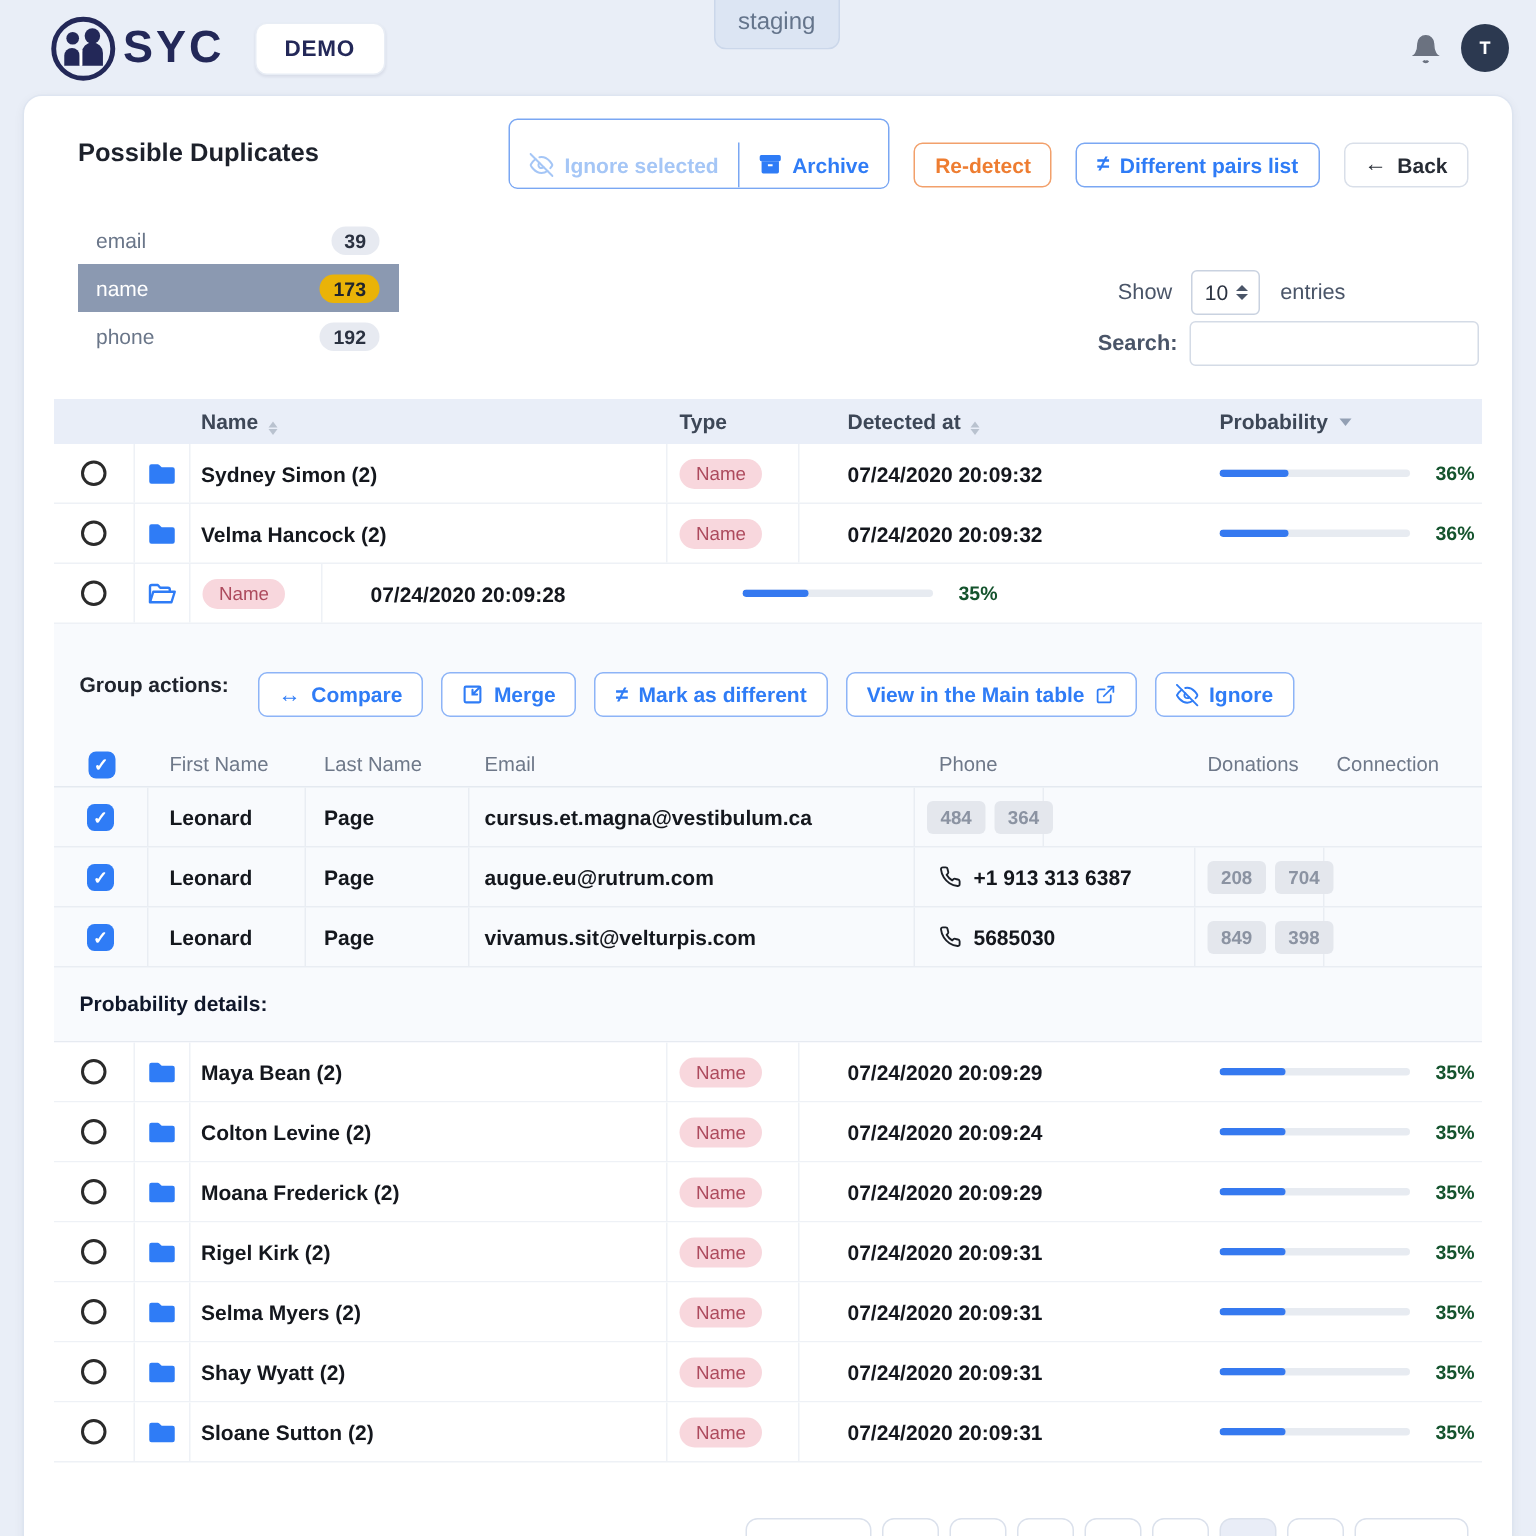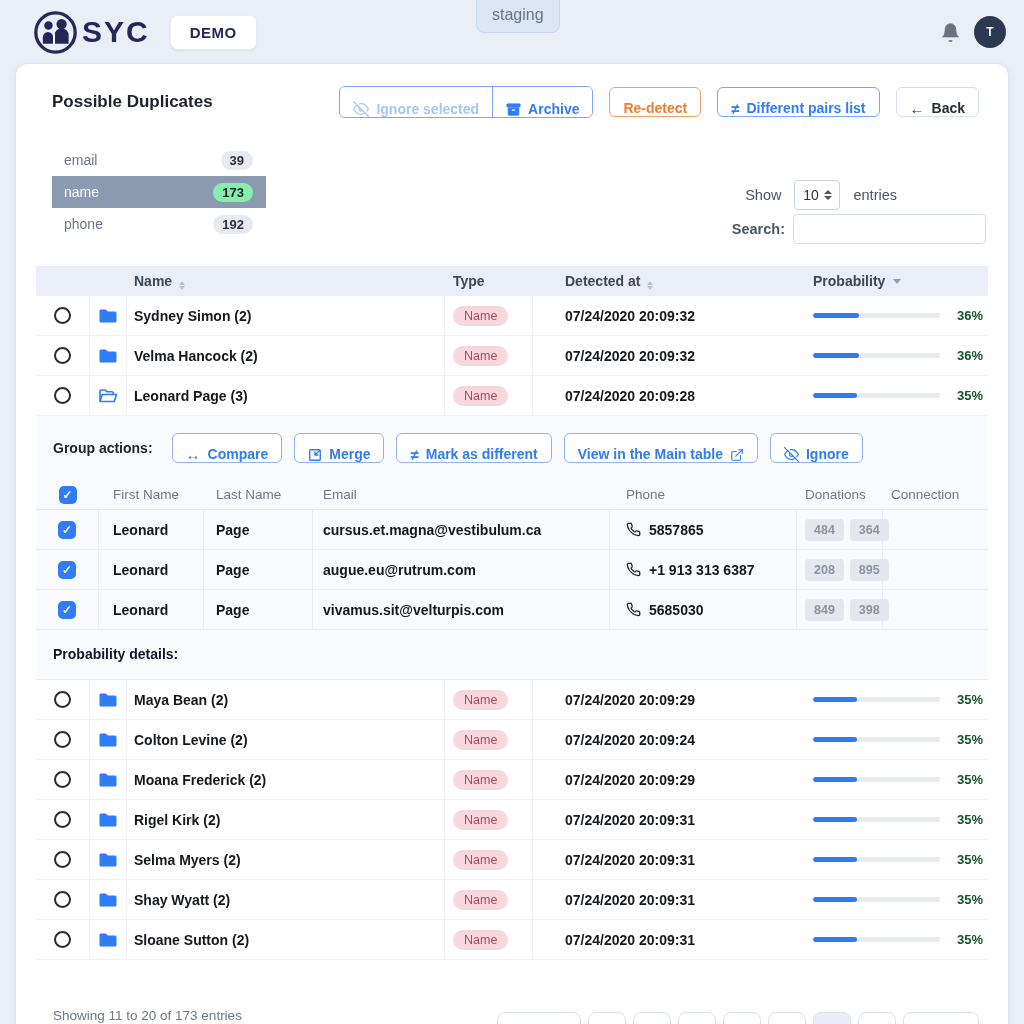--- a/index.html
+++ b/index.html
@@ -20,38 +20,38 @@
   .bell { cursor:pointer; display:flex; }
 
   
   .card { position:absolute; left:16px; top:64px; width:992px; height:990px; background:#fff; border-radius:12px 12px 0 0;
           box-shadow:0 0 0 1px rgba(220,227,240,.7), 0 2px 8px rgba(30,40,70,.07); }
 
   
   .toolbar { display:flex; justify-content:space-between; align-items:center; padding:20px 29px 0 36px; height:56px; }
   .page-title { font-size:17px; font-weight:700; color:#1d212b; }
   .tb-buttons { display:flex; align-items:center; gap:16px; }
-  .btn { height:30px; display:flex; align-items:flex-end; gap:7px; border-radius:6px; background:#fff; font-size:14px; font-weight:600;
-         padding:0 13px; cursor:pointer; border:1px solid #7aa7f3; color:#2f7cf6; white-space:nowrap; }
+  .btn { height:30px; display:flex; align-items:center; gap:7px; border-radius:6px; background:#fff; font-size:14px; font-weight:600;
+         padding:0 13px; cursor:pointer; border:1px solid #7aa7f3; color:#2f7cf6; white-space:nowrap;margin-top:15px; }
   .btn-group { display:flex; border:1px solid #7aa7f3; border-radius:6px; overflow:hidden; }
   .btn-group .btn { border:none; border-radius:0; }
   .btn-group .btn + .btn { border-left:1px solid #7aa7f3; }
   .btn.disabled { color:#a5c6f6; }
   .btn.orange { border-color:#f2a06b; color:#ee7d31; }
   .btn.neutral { border-color:#d9dfe9; color:#272c35; }
   .ico-sym { font-weight:700; font-size:15px; line-height:1; }
 
   
   .filters { position:relative; margin-top:24px; height:109px; }
   .tabs { position:absolute; left:36px; top:0; width:214px; }
   .tab { height:32px; display:flex; align-items:center; justify-content:space-between; padding:0 13px 0 12px;
          font-size:14px; color:#6a7689; cursor:pointer; }
   .tab .count { background:#e7eaf1; color:#2a3140; border-radius:10px; font-size:13px; font-weight:600; padding:2px 9px; min-width:28px; text-align:center; }
   .tab.active { background:#8b99b1; color:#fff; }
-  .tab.active .count { background:#86efac; color:#20242d;text-align:right; }
+  .tab.active .count { background:#eab308; color:#20242d;text-align:right; }
 
   .show-row { position:absolute; top:36px; right:111px; display:flex; align-items:center; gap:13px; font-size:14.5px; color:#4a5568; }
   .select-box { width:46px; height:30px; border:1px solid #c9d2e0; border-radius:4px; background:#fff; display:flex;
                 align-items:center; justify-content:center; gap:5px; font-size:14px; color:#2b3240; cursor:pointer; }
   .caret { display:flex; flex-direction:column; gap:2px; }
   .caret i { width:0; height:0; border-left:4px solid transparent; border-right:4px solid transparent; display:block; }
   .caret .up { border-bottom:4px solid #4a5568; }
   .caret .dn { border-top:4px solid #4a5568; }
   .search-row { position:absolute; top:70px; right:22px; display:flex; align-items:center; gap:8px; font-size:14.5px; font-weight:600; color:#4a5568; }
   .search-input { width:193px; height:30px; border:1px solid #d4dbe6; border-radius:4px; background:#fff; outline:none; padding:0 8px; font-size:14px; }
@@ -301,23 +301,20 @@
           </div>
     <div class="c-folder">
 
       <span class="folder-open">
         <svg viewBox="0 0 20 16" width="20" height="16" fill="none" stroke="#2f7cf6" stroke-width="1.6" stroke-linejoin="round">
           <path d="M2 13.5V3.2A1.2 1.2 0 0 1 3.2 2h4l1.6 1.8H14a1.2 1.2 0 0 1 1.2 1.2V6.5"></path>
           <path d="M2 13.5 4.2 6.5H18.5L16.3 13.5z"></path>
         </svg>
       </span>
     </div>
-    <div class="c-name">
-            <span class="rname">Leonard Page (3)</span>
-          </div>
     <div class="c-type">
             <span class="type-badge">Name</span>
           </div>
     <div class="c-detected">07/24/2020 20:09:28</div>
     <div class="c-prob">
       <span class="bar">
               <span class="fill" style="display: block; width: 35%;"></span>
             </span>
       <span class="pct">35%</span>
     </div>
@@ -377,28 +374,20 @@
         <div class="s-conn">Connection</div>
       </div>
       <div id="sub-rows">
   <div class="sub-row">
     <div class="s-check">
               <span class="checkbox">✓</span>
             </div>
     <div class="s-first">Leonard</div>
     <div class="s-last">Page</div>
     <div class="s-email">cursus.et.magna@vestibulum.ca</div>
-    <div class="s-phone">
-      <span>
-        <svg viewBox="0 0 24 24" width="15" height="15" fill="none" stroke="#1b1f27" stroke-width="2" stroke-linecap="round" stroke-linejoin="round">
-          <path d="M22 16.92v3a2 2 0 0 1-2.18 2 19.79 19.79 0 0 1-8.63-3.07 19.5 19.5 0 0 1-6-6A19.79 19.79 0 0 1 2.12 4.18 2 2 0 0 1 4.11 2h3a2 2 0 0 1 2 1.72c.13.96.36 1.9.7 2.81a2 2 0 0 1-.45 2.11L8.09 9.91a16 16 0 0 0 6 6l1.27-1.27a2 2 0 0 1 2.11-.45c.91.34 1.85.57 2.81.7A2 2 0 0 1 22 16.92z"></path>
-        </svg>
-      </span>
-      <span class="phone-num">5857865</span>
-    </div>
     <div class="s-don">
       <span class="don-badge">484</span>
       <span class="don-badge">364</span>
     </div>
     <div class="s-conn"></div>
   </div>
 
   <div class="sub-row">
     <div class="s-check">
               <span class="checkbox">✓</span>
@@ -409,21 +398,21 @@
     <div class="s-phone">
       <span>
         <svg viewBox="0 0 24 24" width="15" height="15" fill="none" stroke="#1b1f27" stroke-width="2" stroke-linecap="round" stroke-linejoin="round">
           <path d="M22 16.92v3a2 2 0 0 1-2.18 2 19.79 19.79 0 0 1-8.63-3.07 19.5 19.5 0 0 1-6-6A19.79 19.79 0 0 1 2.12 4.18 2 2 0 0 1 4.11 2h3a2 2 0 0 1 2 1.72c.13.96.36 1.9.7 2.81a2 2 0 0 1-.45 2.11L8.09 9.91a16 16 0 0 0 6 6l1.27-1.27a2 2 0 0 1 2.11-.45c.91.34 1.85.57 2.81.7A2 2 0 0 1 22 16.92z"></path>
         </svg>
       </span>
       <span class="phone-num">+1 913 313 6387</span>
     </div>
     <div class="s-don">
       <span class="don-badge">208</span>
-      <span class="don-badge">895</span>
+      <span class="don-badge">704</span>
     </div>
     <div class="s-conn"></div>
   </div>
 
   <div class="sub-row">
     <div class="s-check">
               <span class="checkbox">✓</span>
             </div>
     <div class="s-first">Leonard</div>
     <div class="s-last">Page</div>

